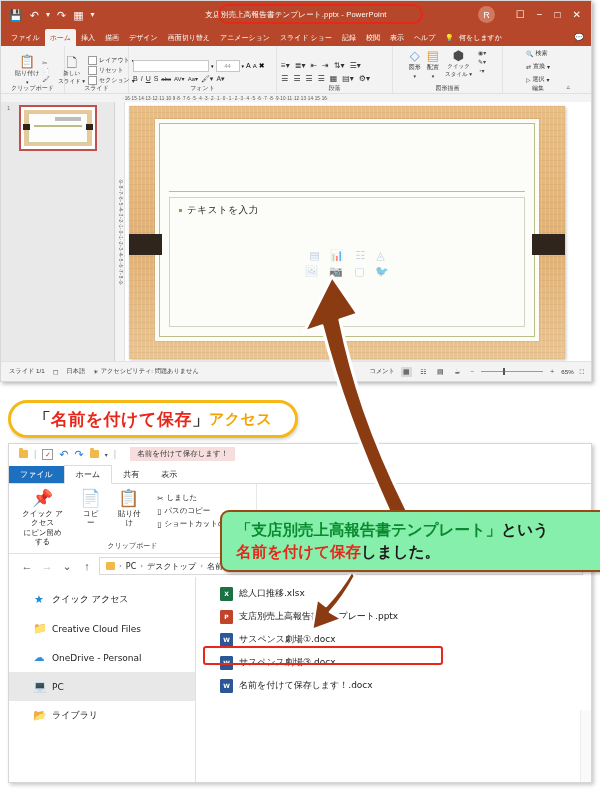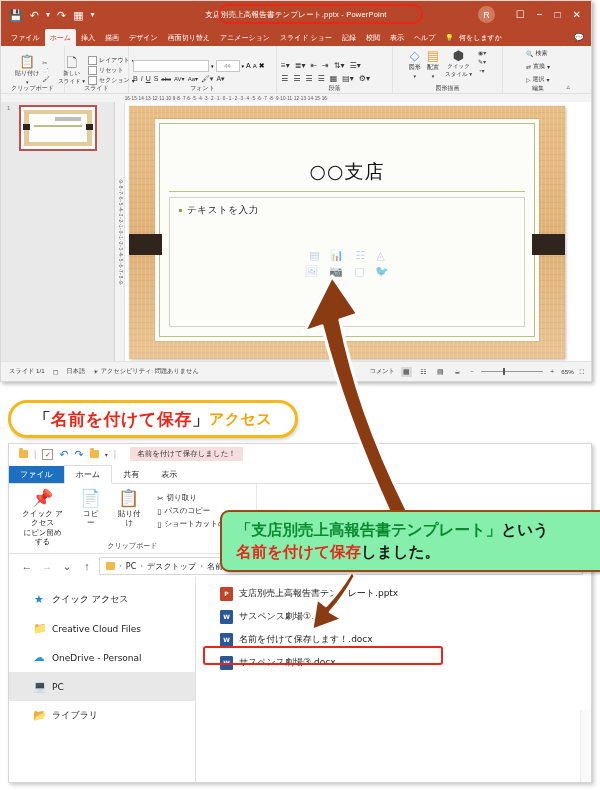--- a/index.html
+++ b/index.html
@@ -401,21 +401,20 @@
 
     <div class="vruler">
       <div class="vr">·9··8··7··6··5··4··3··2··1··0··1··2··3··4··5··6··7··8··9·</div>
     </div>
 
     <div class="slidearea">
       <div class="slide">
         <div class="slide-grain"></div>
         <div class="slide-card">
           <div class="slide-border"></div>
-          <div class="slide-title">○○支店</div>
           <div class="title-rule"></div>
           <div class="content-box">
             <div class="bullet-row">
               <span class="bullet-dot"></span>
               <span class="bullet-text">テキストを入力</span>
             </div>
             <div class="ph-icons">
               <div class="ph-row">
                 <span class="ph-ic">▤</span>
                 <span class="ph-ic">📊</span>
@@ -475,21 +474,21 @@
 
   <div class="ex-qat">
     <span class="fldico"></span>
     <span class="sep">|</span>
     <span class="chk">✓</span>
     <span class="und">↶</span>
     <span class="und">↷</span>
     <span class="fldico"></span>
     <span class="caret">▾</span>
     <span class="sep">|</span>
-    <span class="tooltip">名前を付けて保存しました！</span>
+    <span class="tooltip">名前を付けて保存します！</span>
   </div>
 
   <div class="ex-tabs">
     <span class="et file">ファイル</span>
     <span class="et sel">ホーム</span>
     <span class="et">共有</span>
     <span class="et">表示</span>
   </div>
 
   <div class="ex-ribbon">
@@ -503,21 +502,21 @@
           <span class="gl">📄</span>
           <span>コピー</span>
         </div>
         <div class="exbtn" style="width:40px">
           <span class="gl">📋</span>
           <span>貼り付け</span>
         </div>
         <div class="exsmall" style="padding-top:3px">
           <div class="r">
               <span>✂</span>
-              <span>切り取り</span>
+              <span>しました</span>
             </div>
           <div class="r">
               <span>▯</span>
               <span>パスのコピー</span>
             </div>
           <div class="r">
               <span>▯</span>
               <span>ショートカットの貼り付け</span>
             </div>
         </div>
@@ -562,34 +561,38 @@
         <span>PC</span>
       </div>
       <div class="navitem">
         <span class="navico" style="color:#e8a33a">📂</span>
         <span>ライブラリ</span>
       </div>
     </div>
 
     <div class="filelist">
       <div class="filerow">
+        <span class="ficon xl">X</span>
+        <span>総人口推移.xlsx</span>
+      </div>
+      <div class="filerow">
         <span class="ficon pp">P</span>
         <span>支店別売上高報告書テンプレート.pptx</span>
       </div>
       <div class="filerow">
         <span class="ficon wd">W</span>
         <span>サスペンス劇場①.docx</span>
       </div>
       <div class="filerow">
         <span class="ficon wd">W</span>
-        <span>名前を付けて保存します！.docx</span>
+        <span>サスペンス劇場③.docx</span>
       </div>
       <div class="filerow">
         <span class="ficon wd">W</span>
-        <span>サスペンス劇場③.docx</span>
+        <span>名前を付けて保存します！.docx</span>
       </div>
     </div>
 
     <div class="ex-scroll"></div>
   </div>
 </div>
 
 <div class="file-highlight" style="left:203px;top:646px;width:240px;height:19px;"></div>
 
 <svg class="arrow-svg" style="left:296px;top:270px;width:130px;height:255px" viewBox="0 0 130 255">

